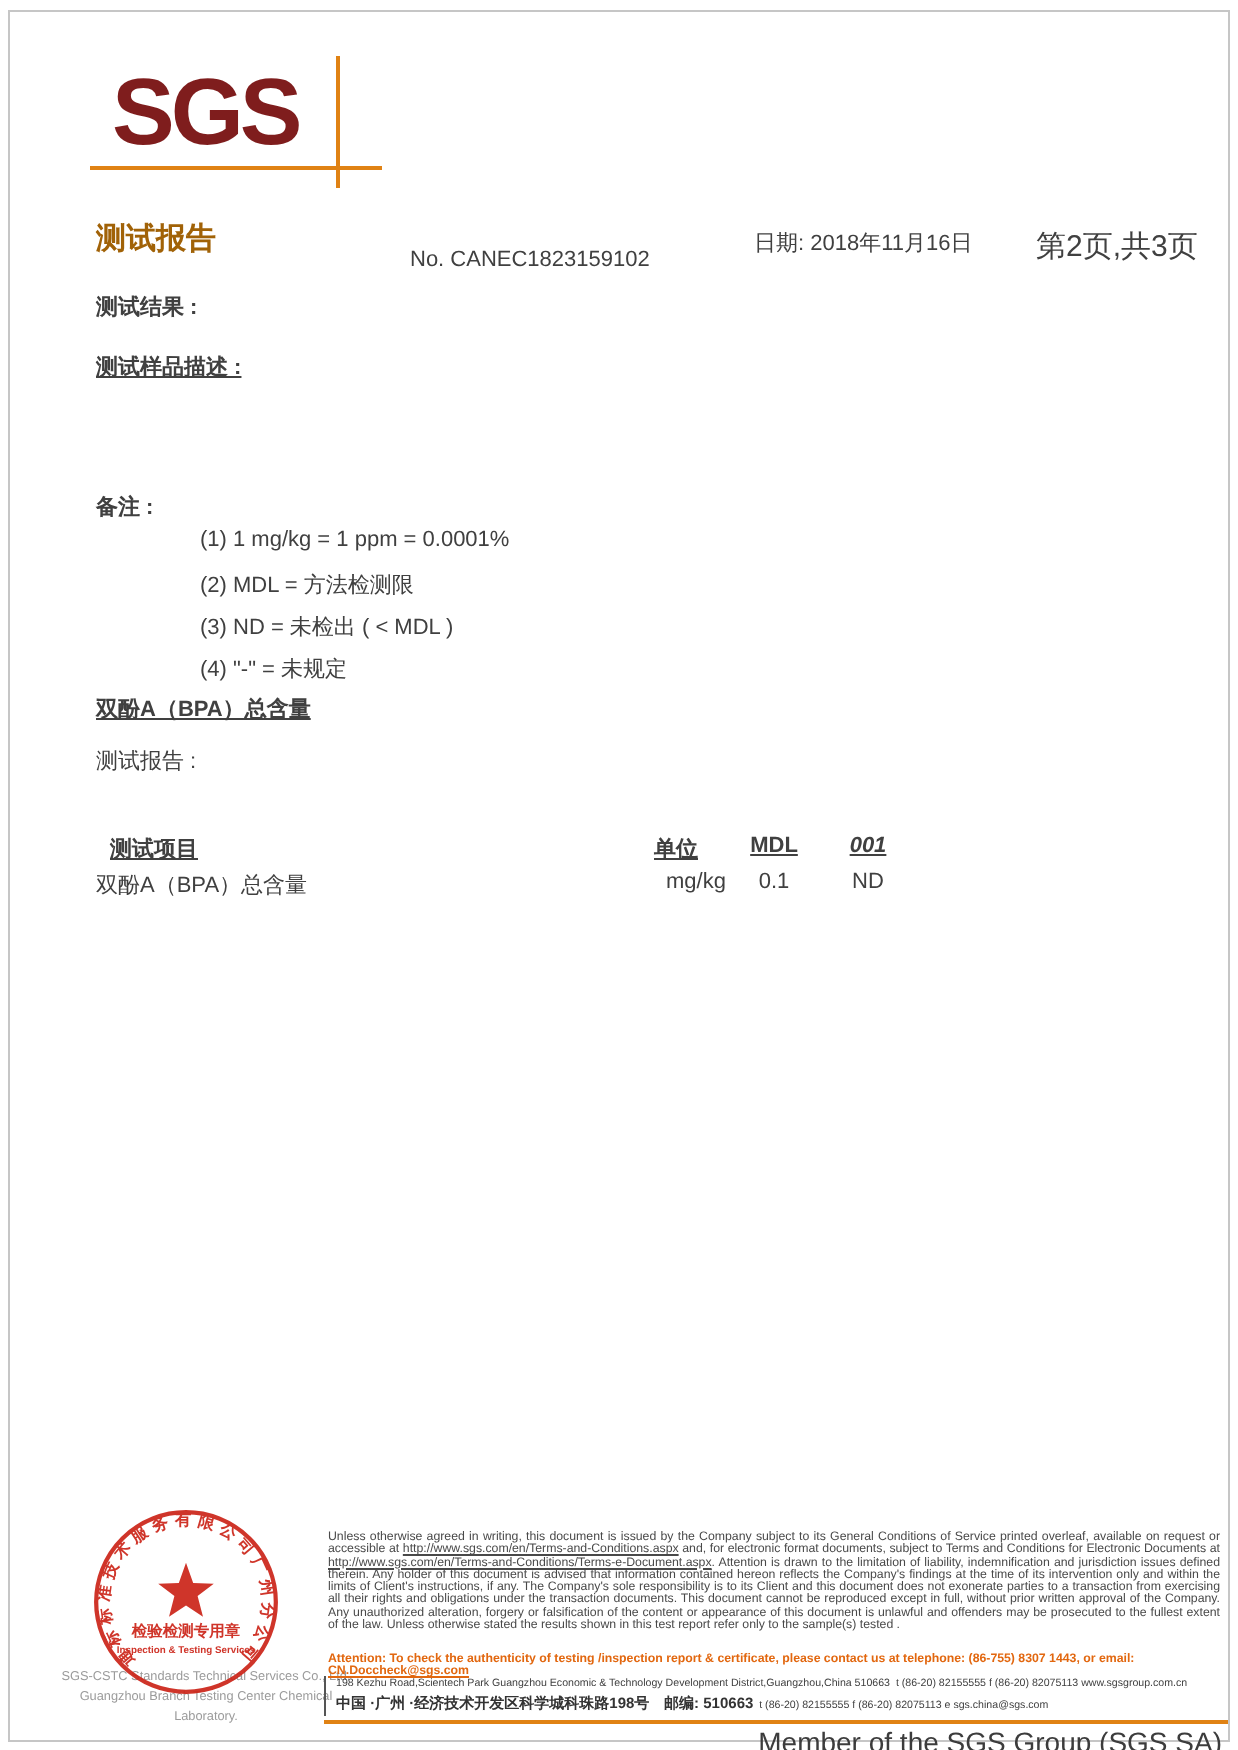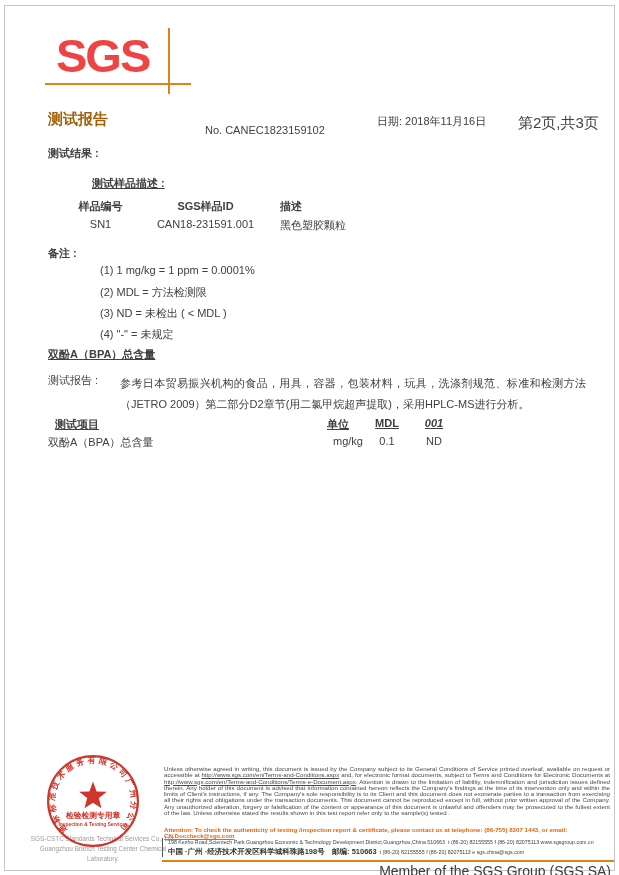--- a/index.html
+++ b/index.html
@@ -3,31 +3,31 @@
 <meta charset="utf-8">
 <style>
   html,body{margin:0;padding:0;background:#ffffff;}
   .page{
     position:relative;width:619px;height:875px;background:#ffffff;overflow:hidden;
     font-family:"Liberation Sans","DejaVu Sans",sans-serif;color:#404040;
   }
   .page-edge{position:absolute;left:4px;top:5px;width:609px;height:864px;border:1px solid #c6c6c6;pointer-events:none;}
 
   
-  .logo{position:absolute;left:56px;top:32px;font-size:47px;font-weight:bold;color:#ef4444;letter-spacing:-2px;line-height:1;}
+  .logo{position:absolute;left:56px;top:32px;font-size:47px;font-weight:bold;color:#7f1d1d;letter-spacing:-2px;line-height:1;}
   .logo-hline{position:absolute;left:45px;top:83px;width:146px;height:1.5px;background:#e08214;}
   .logo-vline{position:absolute;left:168px;top:28px;width:1.5px;height:66px;background:#e08214;}
 
   .doc-title{position:absolute;left:48px;top:110px;font-size:15px;font-weight:bold;color:#a16207;}
   .report-no{position:absolute;left:205px;top:124px;font-size:11px;}
   .date-text{position:absolute;left:377px;top:114px;font-size:11px;}
   .page-text{position:absolute;left:518px;top:114px;font-size:15px;}
 
   .results-label{position:absolute;left:48px;top:146px;font-size:11px;font-weight:bold;}
-  .sample-desc-label{position:absolute;left:48px;top:176px;font-size:11px;font-weight:bold;text-decoration:underline;margin-left:44px;}
+  .sample-desc-label{position:absolute;left:48px;top:176px;font-size:11px;font-weight:bold;text-decoration:underline;}
 
   
   .sample-table{position:absolute;left:58px;top:199px;display:grid;grid-template-columns:85px 125px auto;row-gap:4px;font-size:11px;}
   .sample-table .h{font-weight:bold;}
   .sample-table .c1,.sample-table .c2{text-align:center;}
   .sample-table .c3{text-align:left;padding-left:12px;}
 
   .remarks-label{position:absolute;left:48px;top:246px;font-size:11px;font-weight:bold;}
   .remark{position:absolute;left:100px;font-size:11px;}
 
@@ -68,38 +68,29 @@
   <div class="logo-vline"></div>
 
   <div class="doc-title">测试报告</div>
   <div class="report-no">No. CANEC1823159102</div>
   <div class="date-text">日期: 2018年11月16日</div>
   <div class="page-text">第2页,共3页</div>
 
   <div class="results-label">测试结果 :</div>
   <div class="sample-desc-label">测试样品描述 :</div>
 
-  <div class="sample-table">
-    <div class="h c1">样品编号</div>
-    <div class="h c2">SGS样品ID</div>
-    <div class="h c3">描述</div>
-    <div class="c1">SN1</div>
-    <div class="c2">CAN18-231591.001</div>
-    <div class="c3">黑色塑胶颗粒</div>
-  </div>
 
   <div class="remarks-label">备注 :</div>
   <div class="remark" style="top:264px;">(1) 1 mg/kg = 1 ppm = 0.0001%</div>
   <div class="remark" style="top:285px;text-align:right;">(2) MDL = 方法检测限</div>
   <div class="remark" style="top:306px;">(3) ND = 未检出 ( &lt; MDL )</div>
   <div class="remark" style="top:327px;">(4) "-" = 未规定</div>
 
   <div class="bpa-title">双酚A（BPA）总含量</div>
   <div class="method-label">测试报告 :</div>
-  <div class="method-text">参考日本贸易振兴机构的食品，用具，容器，包装材料，玩具，洗涤剂规范、标准和检测方法（JETRO 2009）第二部分D2章节(用二氯甲烷超声提取)，采用HPLC-MS进行分析。</div>
 
   <div class="rt-cell rt-head" style="left:55px;top:417px;">测试项目</div>
   <div class="rt-cell rt-head rt-center" style="left:338px;top:417px;">单位</div>
   <div class="rt-cell rt-head rt-center" style="left:387px;top:417px;">MDL</div>
   <div class="rt-cell rt-head rt-italic rt-center" style="left:434px;top:417px;">001</div>
 
   <div class="rt-cell" style="left:48px;top:435px;">双酚A（BPA）总含量</div>
   <div class="rt-cell rt-center" style="left:338px;top:435px;padding-left:20px;">mg/kg</div>
   <div class="rt-cell rt-center" style="left:387px;top:435px;">0.1</div>
   <div class="rt-cell rt-center" style="left:434px;top:435px;">ND</div>

